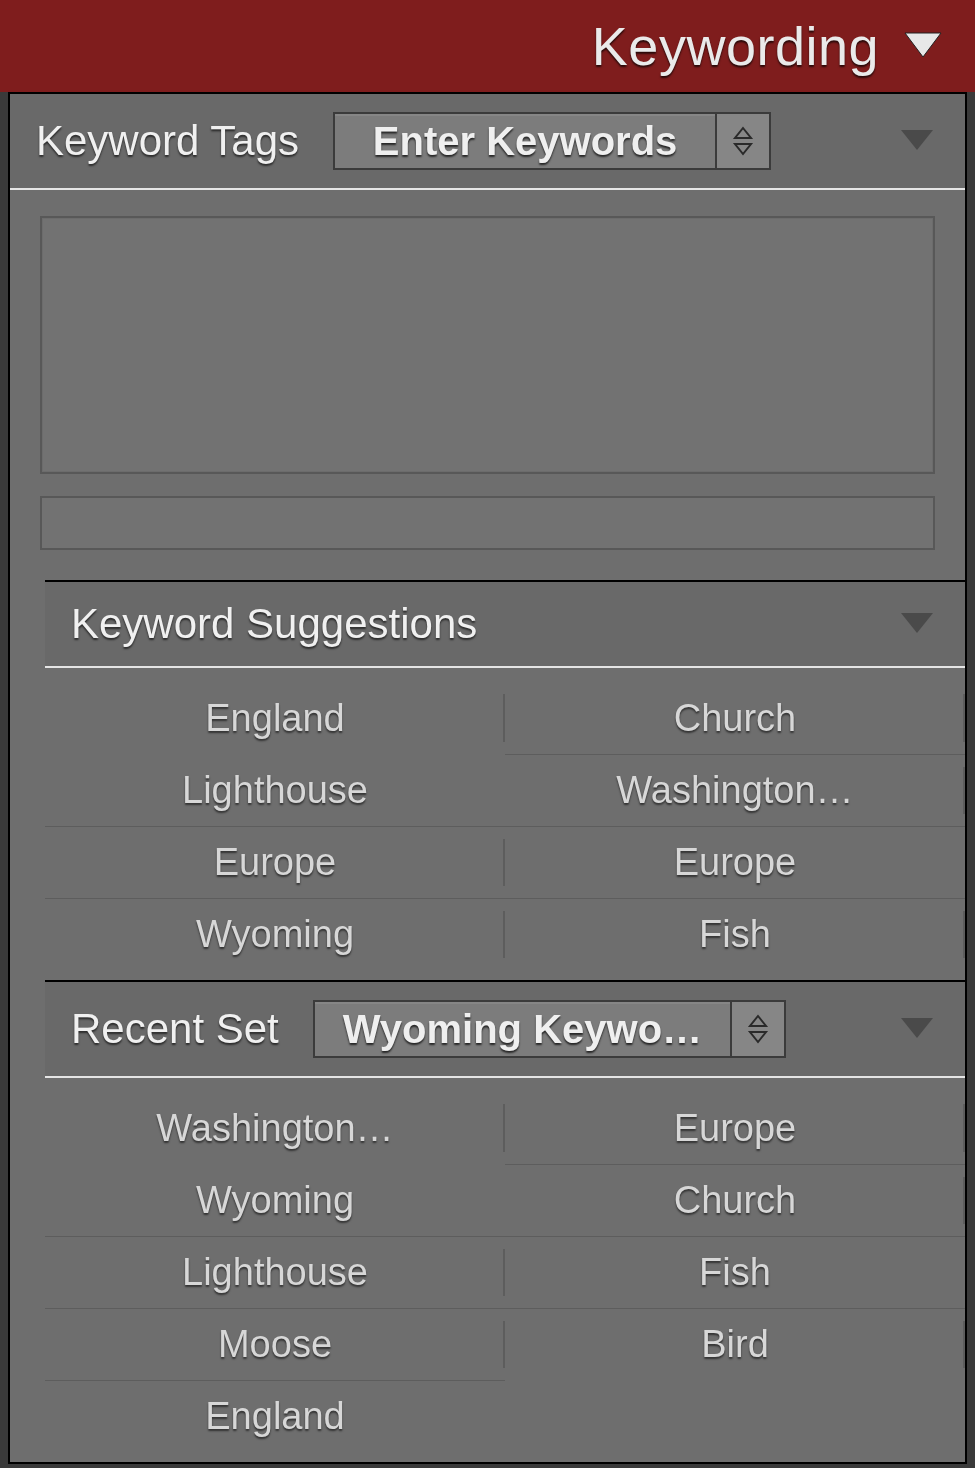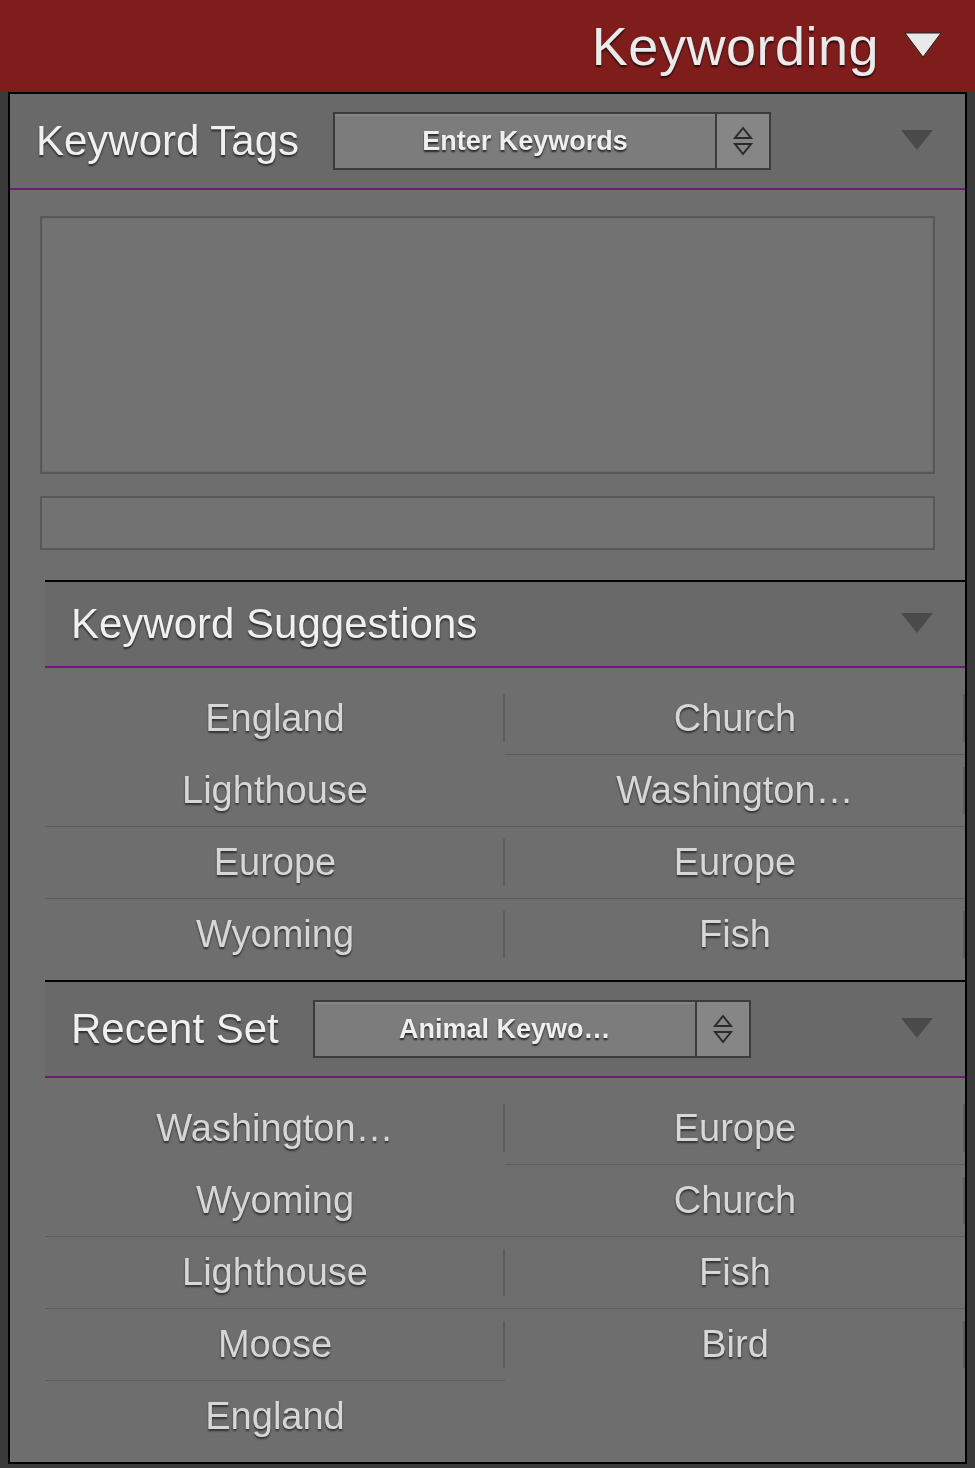--- a/index.html
+++ b/index.html
@@ -51,21 +51,21 @@
     border-top: 2px solid #000;
     margin-left: 35px;
   }
 
   
   .section-header {
     display: flex;
     align-items: center;
     padding: 18px 26px;
     background: #696969;
-    border-bottom: 2px solid #701a75;
+    border-bottom: 2px solid #e5e5e5;
   }
   .section-label {
     font-size: 42px;
     font-weight: 400;
     color: #f0f0f0;
     text-shadow: 0 2px 2px rgba(0,0,0,0.6);
     white-space: nowrap;
   }
   .spacer { flex: 1; }
 
@@ -87,21 +87,21 @@
     border: 2px solid #3b3b3b;
     background: #7c7c7c;
     box-shadow: inset 0 2px 0 rgba(255,255,255,0.08);
   }
   .combo-text {
     display: flex;
     align-items: center;
     justify-content: center;
     padding: 0 28px;
     min-width: 380px;
-    font-size: 27px;
+    font-size: 40px;
     font-weight: 600;
     color: #efefef;
     text-shadow: 0 2px 2px rgba(0,0,0,0.7);
     white-space: nowrap;
     overflow: hidden;
   }
   .combo-stepper {
     width: 54px;
     border-left: 2px solid #3b3b3b;
     background: #868686;
@@ -233,21 +233,21 @@
           <div class="kw-cell">Wyoming</div>
           <div class="kw-cell">Fish</div>
         </div>
     </div>
   </div>
 
   <div class="section">
     <div class="section-header">
       <span class="section-label">Recent Set</span>
       <div class="combo">
-        <span class="combo-text">Animal Keywo…</span>
+        <span class="combo-text">Wyoming Keywo…</span>
         <span class="combo-stepper">
           <svg width="22" height="30" viewBox="0 0 22 30">
             <polygon points="11,2 19,12 3,12" fill="none" stroke="#2a2a2a" stroke-width="2"></polygon>
             <polygon points="3,18 19,18 11,28" fill="none" stroke="#2a2a2a" stroke-width="2"></polygon>
           </svg>
         </span>
       </div>
       <div class="spacer"></div>
       <span class="section-disclosure">
         <svg width="36" height="26" viewBox="0 0 36 26">

